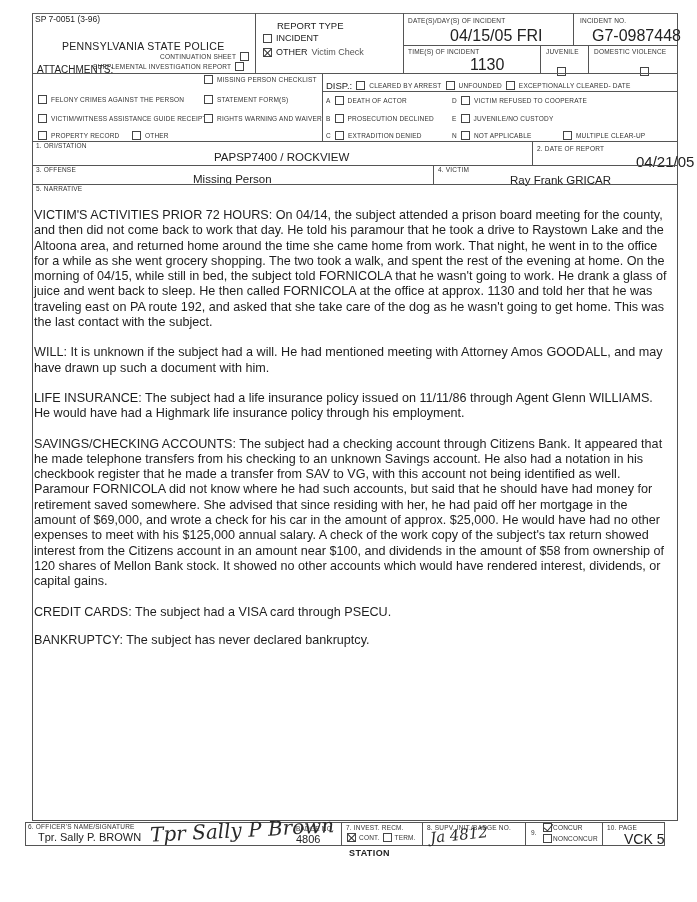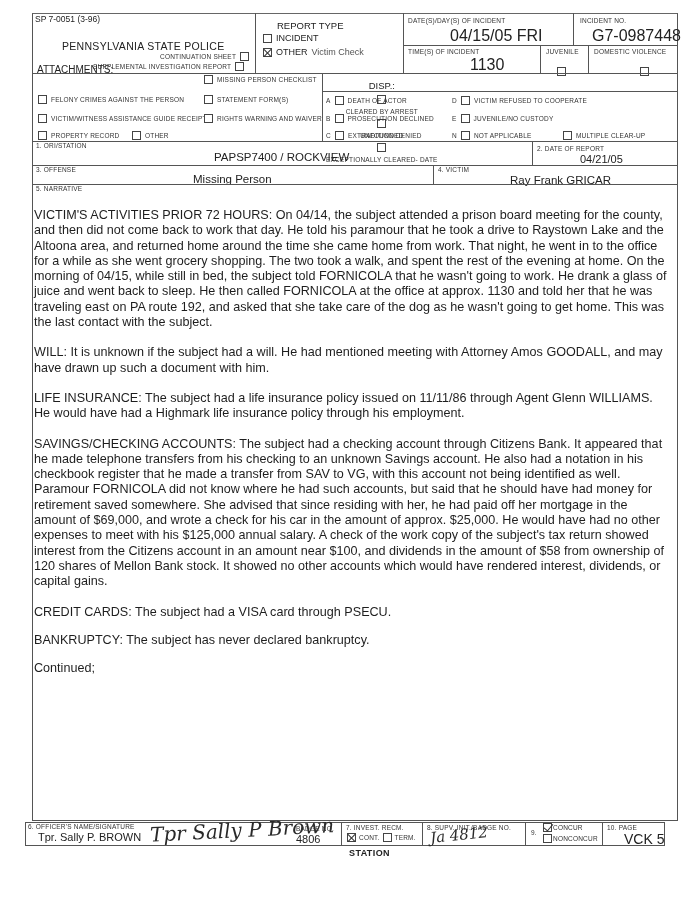--- a/index.html
+++ b/index.html
@@ -123,21 +123,21 @@
 </div>
 <div class="row-item" style="left:132px; top:131px;">
   <span class="cb"></span>
   <span class="tiny">OTHER</span>
 </div>
 
 
 <div class="line-v" style="left:322px; top:73px; height:68px;"></div>
 <div class="line-h" style="left:322px; top:91px; width:356px;"></div>
 
-<div class="row-item" style="left:326px; top:80px;flex-direction:column;">
+<div class="row-item" style="left:326px; top:80px;">
   <span style="font-size:9.5px; color:#222;">DISP.:</span>
   <span class="cb"></span>
   <span class="tiny">CLEARED BY ARREST</span>
   <span class="cb"></span>
   <span class="tiny">UNFOUNDED</span>
   <span class="cb"></span>
   <span class="tiny">EXCEPTIONALLY CLEARED- DATE</span>
 </div>
 
 <div class="row-item" style="left:326px; top:96px;">
@@ -175,42 +175,41 @@
   <span class="tiny">MULTIPLE CLEAR-UP</span>
 </div>
 
 
 <div class="line-h" style="left:32px; top:141px; width:646px;"></div>
 <div class="abs tiny" style="left:36px; top:142px;">1. ORI/STATION</div>
 <div class="abs value" style="left:214px; top:151px; font-size:11.5px;">PAPSP7400 / ROCKVIEW</div>
 
 <div class="line-v" style="left:532px; top:141px; height:24px;"></div>
 <div class="abs tiny" style="left:537px; top:145px;">2. DATE OF REPORT</div>
-<div class="abs value" style="left:580px; top:153px; font-size:11px;">04/21/05</div>
+<div class="abs value" style="left:636px; top:153px; font-size:15px;">04/21/05</div>
 
 <div class="line-h" style="left:32px; top:165px; width:646px;"></div>
 <div class="abs tiny" style="left:36px; top:166px;">3. OFFENSE</div>
 <div class="abs value" style="left:193px; top:173px; font-size:11.5px;">Missing Person</div>
 
 <div class="line-v" style="left:433px; top:165px; height:20px;"></div>
 <div class="abs tiny" style="left:438px; top:166px;">4. VICTIM</div>
 <div class="abs value" style="left:510px; top:174px; font-size:11.5px;">Ray Frank GRICAR</div>
 
 <div class="line-h" style="left:32px; top:184px; width:646px;"></div>
 <div class="abs tiny" style="left:36px; top:185px;">5. NARRATIVE</div>
 
 
 <div class="narrative">
   <p>VICTIM'S ACTIVITIES PRIOR 72 HOURS:  On 04/14, the subject attended a prison board meeting for the county, and then did not come back to work that day.  He told his paramour that he took a drive to Raystown Lake and the Altoona area, and returned home around the time she came home from work.  That night, he went in to the office for a while as she went grocery shopping.  The two took a walk, and spent the rest of the evening at home.  On the morning of 04/15, while still in bed, the subject told FORNICOLA that he wasn't going to work.  He drank a glass of juice and went back to sleep.  He then called FORNICOLA at the office at approx. 1130 and told her that he was traveling east on PA route 192, and asked that she take care of the dog as he wasn't going to get home.  This was the last contact with the subject.</p>
   <p>WILL: It is unknown if the subject had a will.  He had mentioned meeting with Attorney Amos GOODALL, and may have drawn up such a document with him.</p>
   <p>LIFE INSURANCE: The subject had a life insurance policy issued on 11/11/86 through Agent Glenn WILLIAMS.  He would have had a Highmark life insurance policy through his employment.</p>
   <p>SAVINGS/CHECKING ACCOUNTS: The subject had a checking account through Citizens Bank.  It appeared that he made telephone transfers from his checking to an unknown Savings account.  He also had a notation in his checkbook register that he made a transfer from SAV to VG, with this account not being identified as well.  Paramour FORNICOLA did not know where he had such accounts, but said that he should have had money for retirement saved somewhere.  She advised that since residing with her, he had paid off her mortgage in the amount of $69,000, and wrote a check for his car in the amount of approx. $25,000.  He would have had no other expenses to meet with his $125,000 annual salary.  A check of the work copy of the subject's tax return showed interest from the Citizens account in an amount near $100, and dividends in the amount of $58 from ownership of 120 shares of Mellon Bank stock.  It showed no other accounts which would have rendered interest, dividends, or capital gains.</p>
   <p style="margin-bottom:13px;">CREDIT CARDS:  The subject had a VISA card through PSECU.</p>
   <p style="margin-bottom:13px;">BANKRUPTCY:  The subject has never declared bankruptcy.</p>
-  <p>Continued;</p>
 </div>
 
 
 <div class="abs" style="left:25px; top:822px; width:640px; height:24px; border:1px solid #555;"></div>
 
 <div class="abs tiny" style="left:28px; top:823px;">6. OFFICER'S NAME/SIGNATURE</div>
 <div class="abs" style="left:38px; top:831px; font-size:11px; color:#222; white-space:nowrap;">Tpr. Sally P. BROWN</div>
 <div class="abs sig" style="left:150px; top:818px; font-size:20px; white-space:nowrap; transform:rotate(-3deg);">Tpr Sally P Brown</div>
 
 <div class="abs tiny" style="left:296px; top:825px;">BADGE NO.</div>

